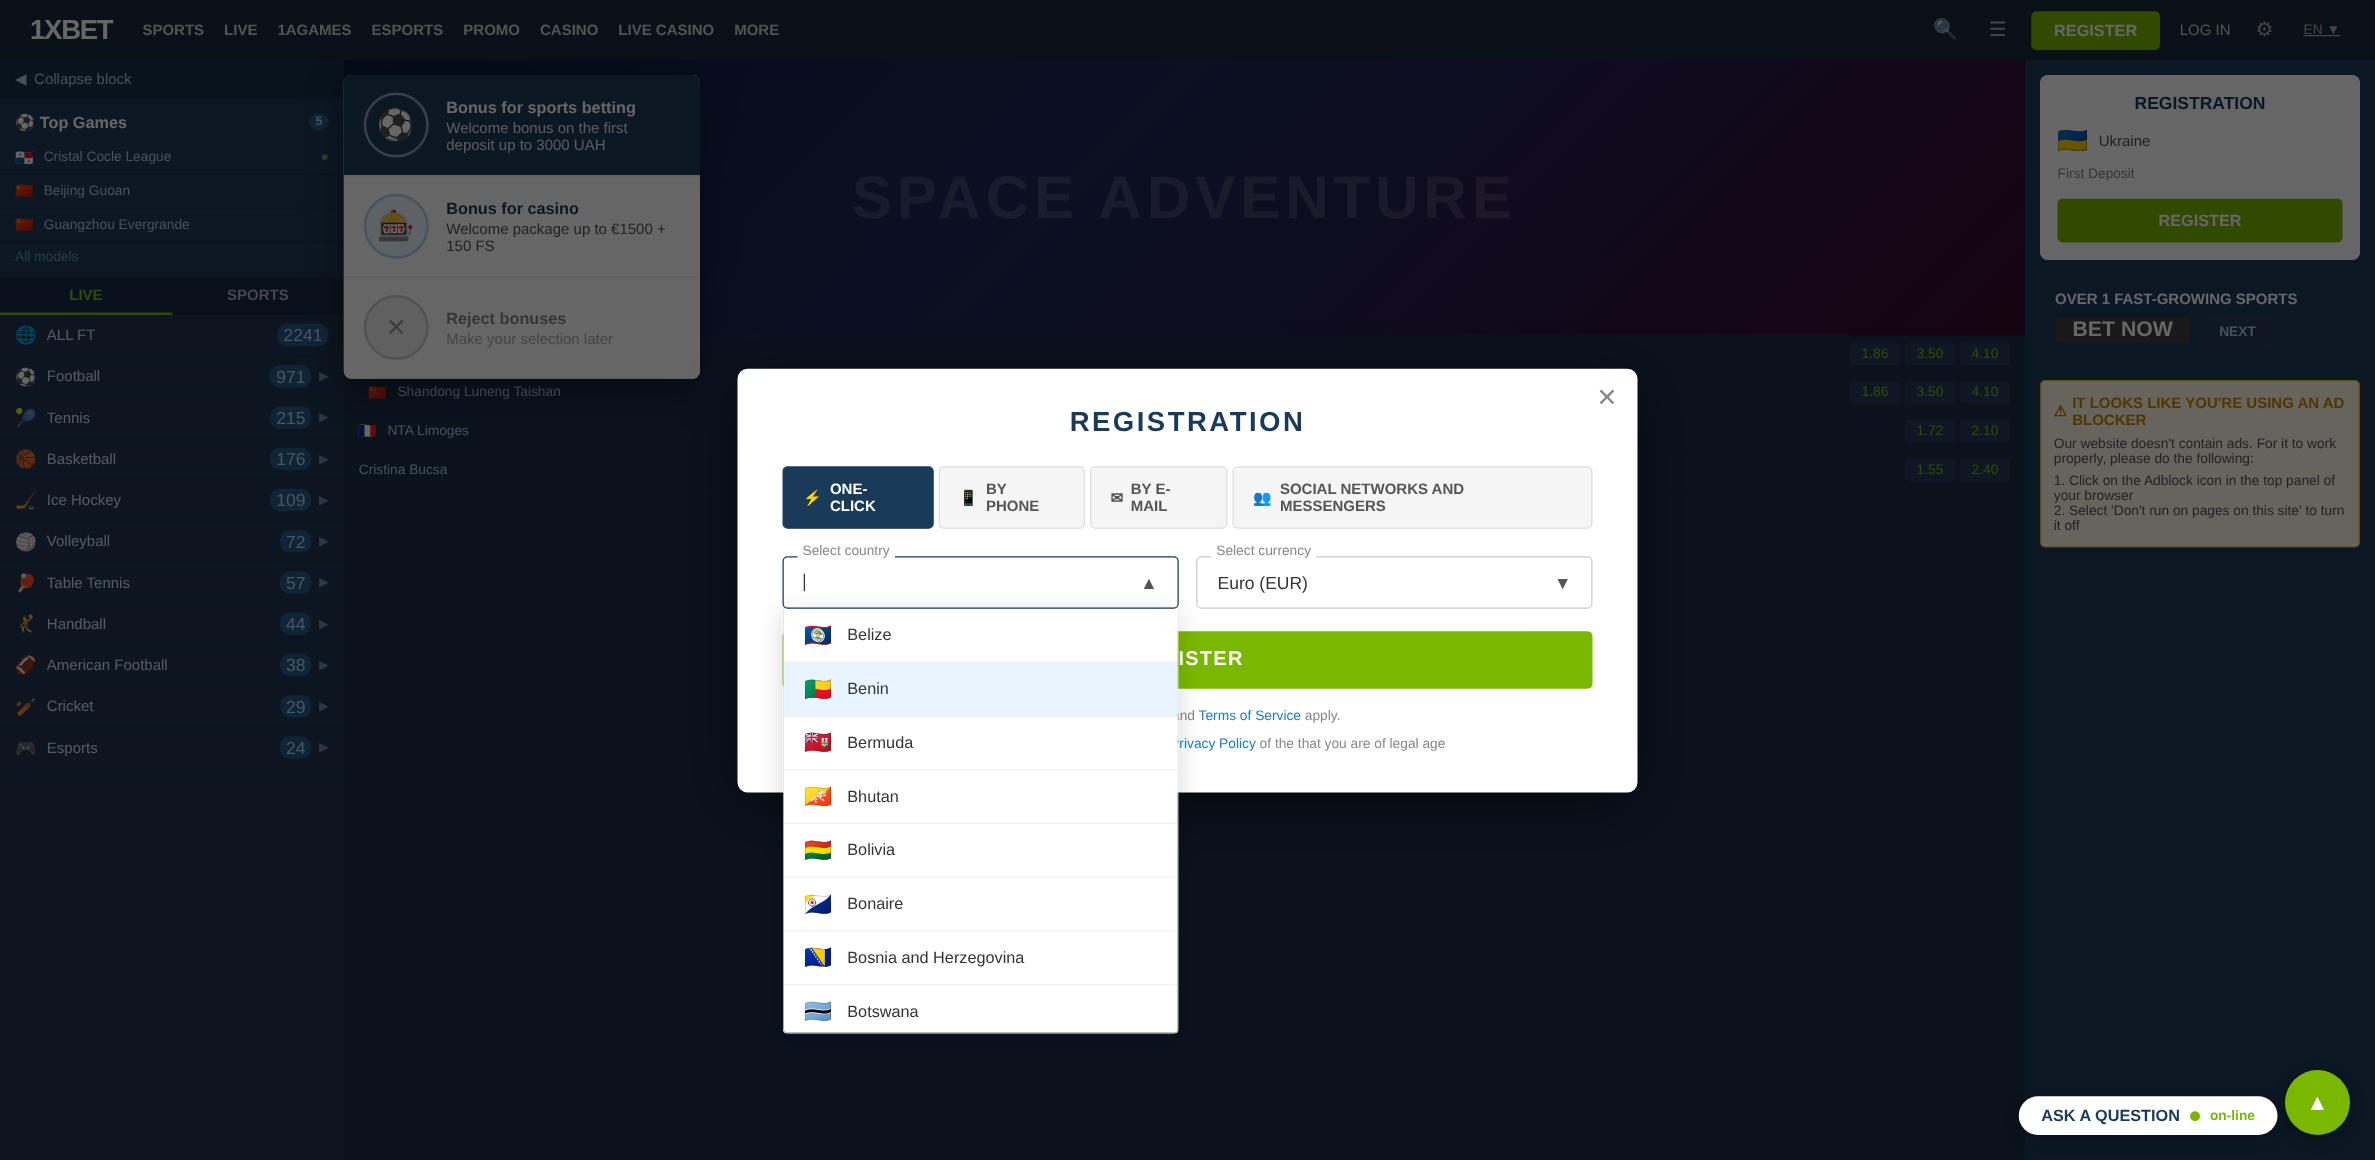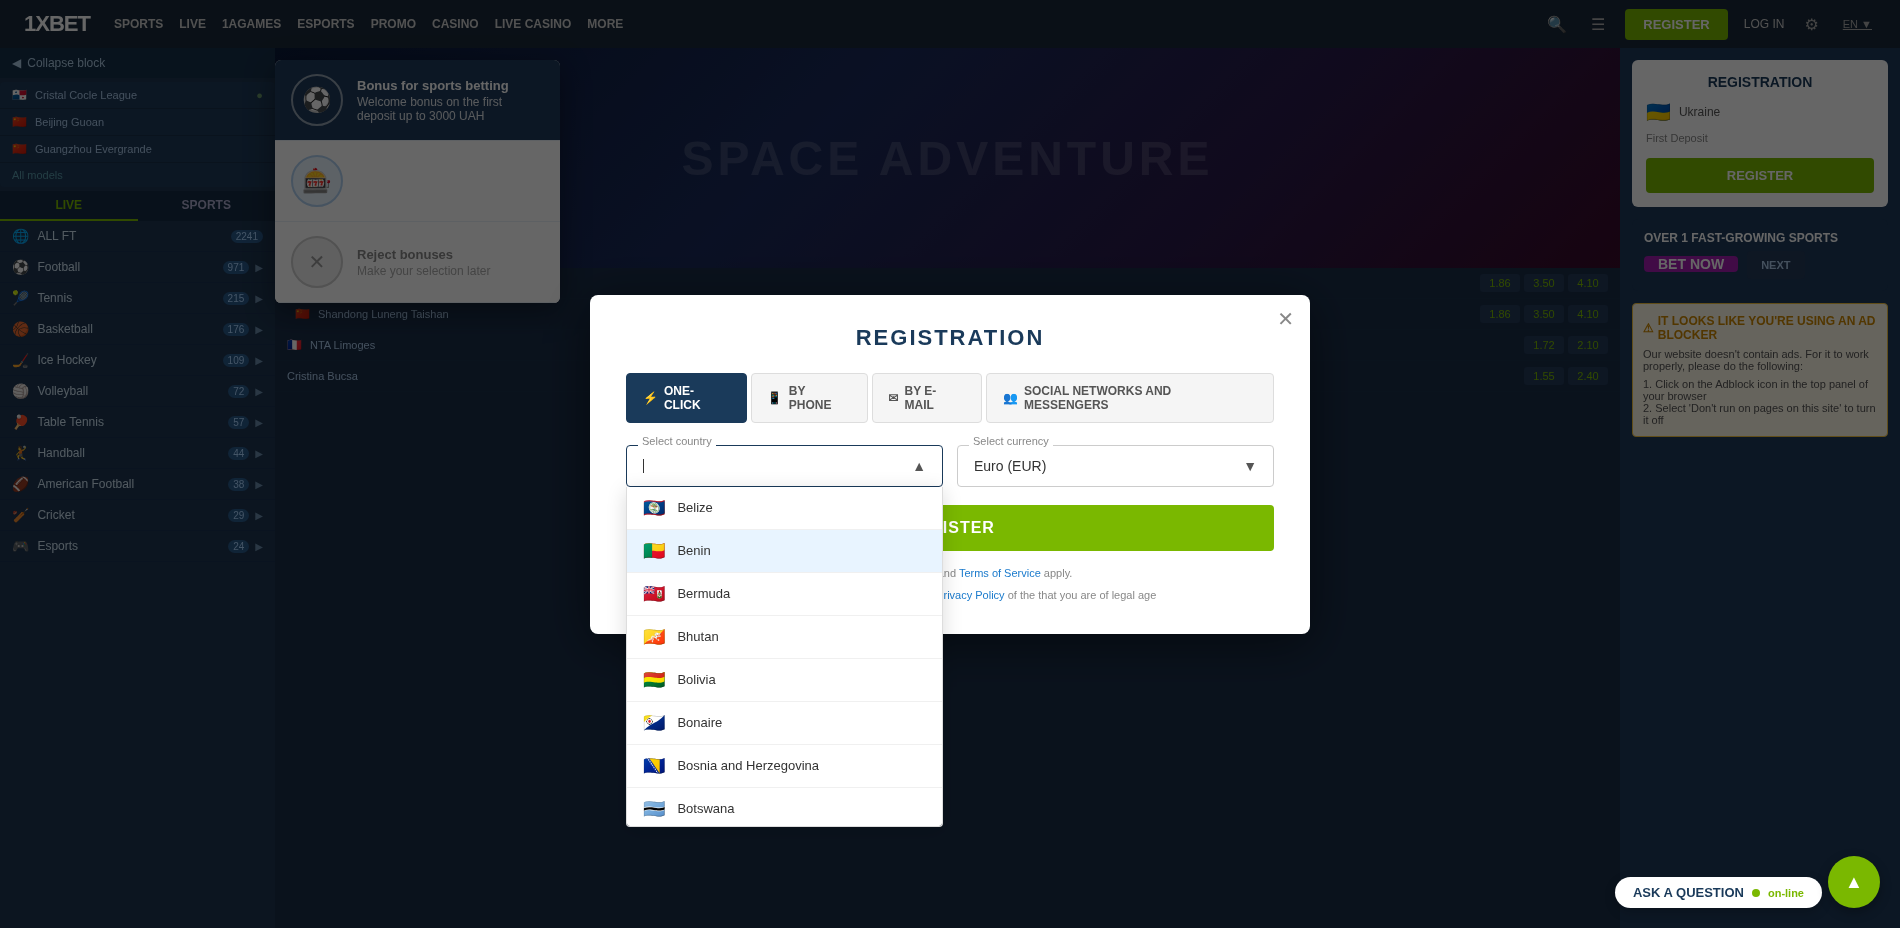--- a/index.html
+++ b/index.html
@@ -134,21 +134,21 @@
       color: #cce0f0;
       font-size: 12px;
       cursor: pointer;
       border-bottom: 1px solid #1a3050;
     }
     .sport-left { display: flex; align-items: center; gap: 8px; }
     .sport-icon { font-size: 14px; }
     .sport-count {
       background: #2a5a8a;
       color: #aad4ff;
-      font-size: 10px;
+      font-size: 14px;
       padding: 1px 5px;
       border-radius: 8px;
     }
     .sport-arrow { color: #6a8aaa; font-size: 10px; }
 
     
     .center-content {
       flex: 1;
       background: #1e3a58;
       overflow: hidden;
@@ -563,20 +563,24 @@
   <span class="icon-btn" style="font-size:11px;text-decoration:underline;">EN ▼</span>
 </nav>
 
 <div class="main-layout">
 
   <aside class="sidebar">
     <div class="sidebar-collapse">
       ◀ <span>Collapse block</span>
     </div>
     <div class="sidebar-section">
+      <div class="sidebar-section-header">
+        <span>⚽ <span>Top Games</span></span>
+        <span class="sidebar-badge">5</span>
+      </div>
       <div class="match-row">
         <span class="match-flag">🇵🇦</span>
         <span class="match-name">Cristal Cocle League</span>
         <span style="color:#6a9a6a;font-size:11px;">●</span>
       </div>
       <div class="match-row">
         <span class="match-flag">🇨🇳</span>
         <span class="match-name">Beijing Guoan</span>
       </div>
       <div class="match-row">
@@ -746,21 +750,21 @@
       <div class="reg-title">REGISTRATION</div>
       <div style="display:flex;align-items:center;gap:8px;margin-bottom:8px;">
         <span class="ukraine-flag">🇺🇦</span>
         <span style="font-size:12px;color:#555;">Ukraine</span>
       </div>
       <div style="font-size:11px;color:#888;margin-bottom:4px;">First Deposit</div>
       <button class="reg-btn-right">REGISTER</button>
     </div>
     <div style="background:#1e3a5a;border-radius:6px;padding:12px;margin-bottom:12px;color:#aac8e8;font-size:11px;">
       <div style="font-weight:bold;color:#fff;margin-bottom:6px;font-size:12px;">OVER 1 FAST-GROWING SPORTS</div>
-      <button style="background:#a21caf;color:#fff;font-weight:bold;padding:0 14px;border:none;border-radius:4px;cursor:pointer;font-size:14px;margin-right:6px;">BET NOW</button>
+      <button style="background:#404040;color:#fff;font-weight:bold;padding:0 14px;border:none;border-radius:4px;cursor:pointer;font-size:17px;margin-right:6px;">BET NOW</button>
       <button style="background:#243a58;color:#aac8e8;font-weight:bold;padding:8px 14px;border:none;border-radius:4px;cursor:pointer;font-size:11px;">NEXT</button>
     </div>
     <div class="adblock-notice">
       <div class="adblock-title">
         ⚠ <span>IT LOOKS LIKE YOU'RE USING AN AD BLOCKER</span>
       </div>
       <div style="margin-bottom:6px;">Our website doesn't contain ads. For it to work properly, please do the following:</div>
       <div style="white-space:pre-line;">1. Click on the Adblock icon in the top panel of your browser
 2. Select 'Don't run on pages on this site' to turn it off</div>
     </div>
@@ -770,20 +774,24 @@
 <div class="bonus-sidebar">
   <div class="bonus-item sports">
     <div class="bonus-icon-circle sports-icon">⚽</div>
     <div class="bonus-text-block">
       <div class="bonus-title white">Bonus for sports betting</div>
       <div class="bonus-desc white">Welcome bonus on the first deposit up to 3000 UAH</div>
     </div>
   </div>
   <div class="bonus-item">
     <div class="bonus-icon-circle casino-icon">🎰</div>
+    <div class="bonus-text-block">
+      <div class="bonus-title dark">Bonus for casino</div>
+      <div class="bonus-desc dark">Welcome package up to €1500 + 150 FS</div>
+    </div>
   </div>
   <div class="bonus-item">
     <div class="bonus-icon-circle reject-icon" style="font-size:20px;color:#999;">✕</div>
     <div class="bonus-text-block">
       <div class="bonus-title gray">Reject bonuses</div>
       <div class="bonus-desc gray">Make your selection later</div>
     </div>
   </div>
 </div>
 

